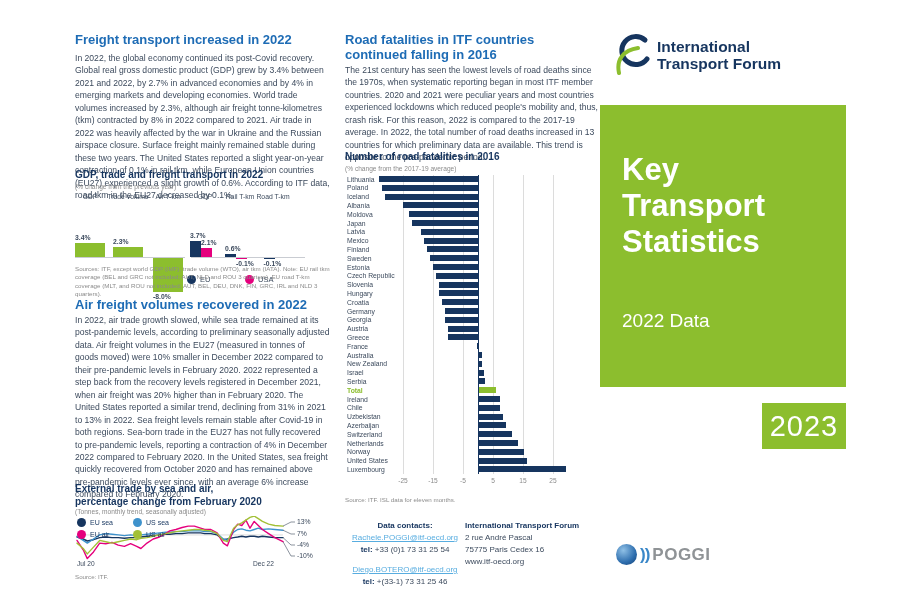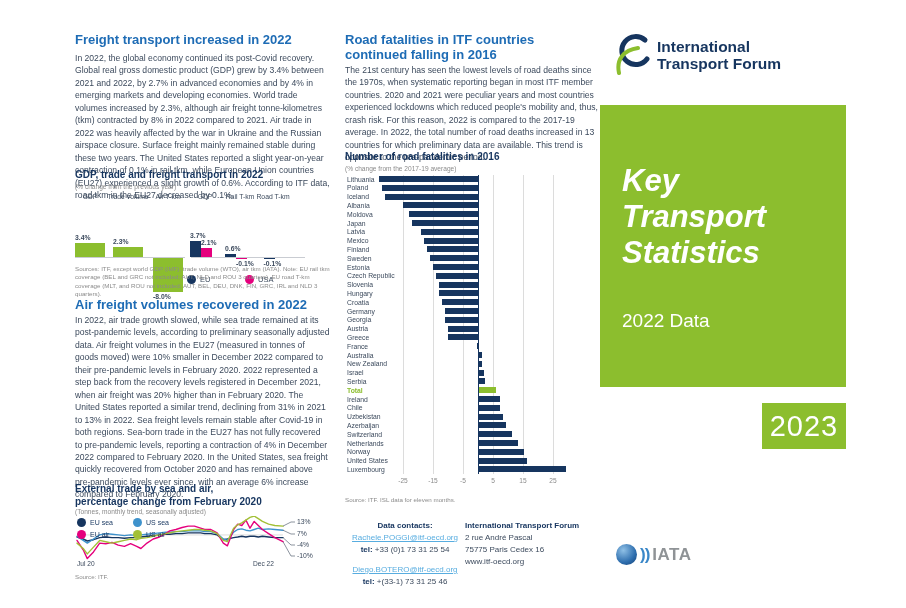--- a/index.html
+++ b/index.html
@@ -275,25 +275,25 @@
         <path d="M4 40 C 1 26 9 17 23 15" fill="none" stroke="#8cbe2e" stroke-width="4" stroke-linecap="round"></path>
       </svg>
     </span>
     <span class="txt">
       <div>International</div>
       <div>Transport Forum</div>
     </span>
   </div>
 
   <div class="green-panel abs" style="left:600px;top:105px;width:246px;height:282px;">
-    <div class="gp-title abs" style="left:22px;top:58px;font-style:italic;">Key Transport Statistics</div>
+    <div class="gp-title abs" style="left:22px;top:47px;">Key Transport Statistics</div>
     <div class="gp-sub abs" style="left:22px;top:205px;">2022 Data</div>
   </div>
 
   <div class="year-box abs" style="left:762px;top:403px;width:84px;height:46px;">2023</div>
 
   <div class="oecd abs" style="left:616px;top:544px;">
     <span class="globe"></span>
     <span class="chev">))</span>
-    <span class="word">IATA</span>
+    <span class="word">POGGI</span>
   </div>
 
 </div>
 
 </body></html>

